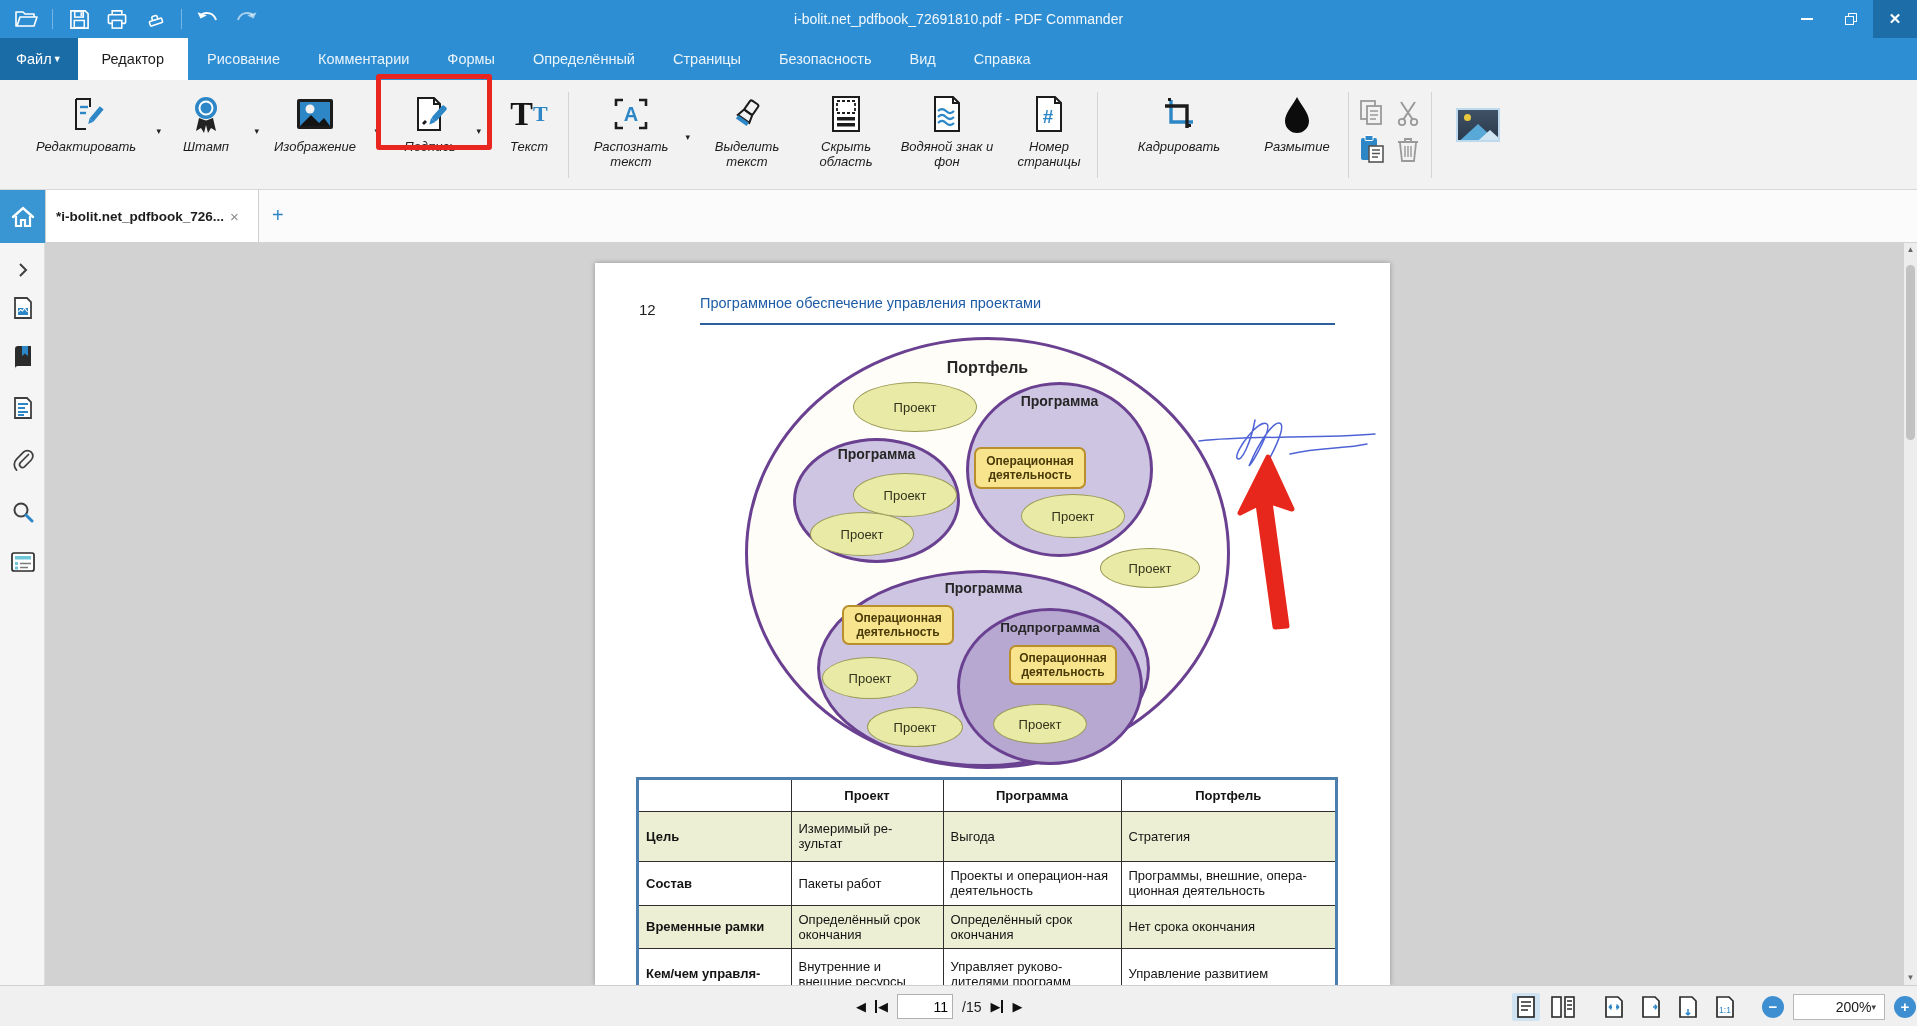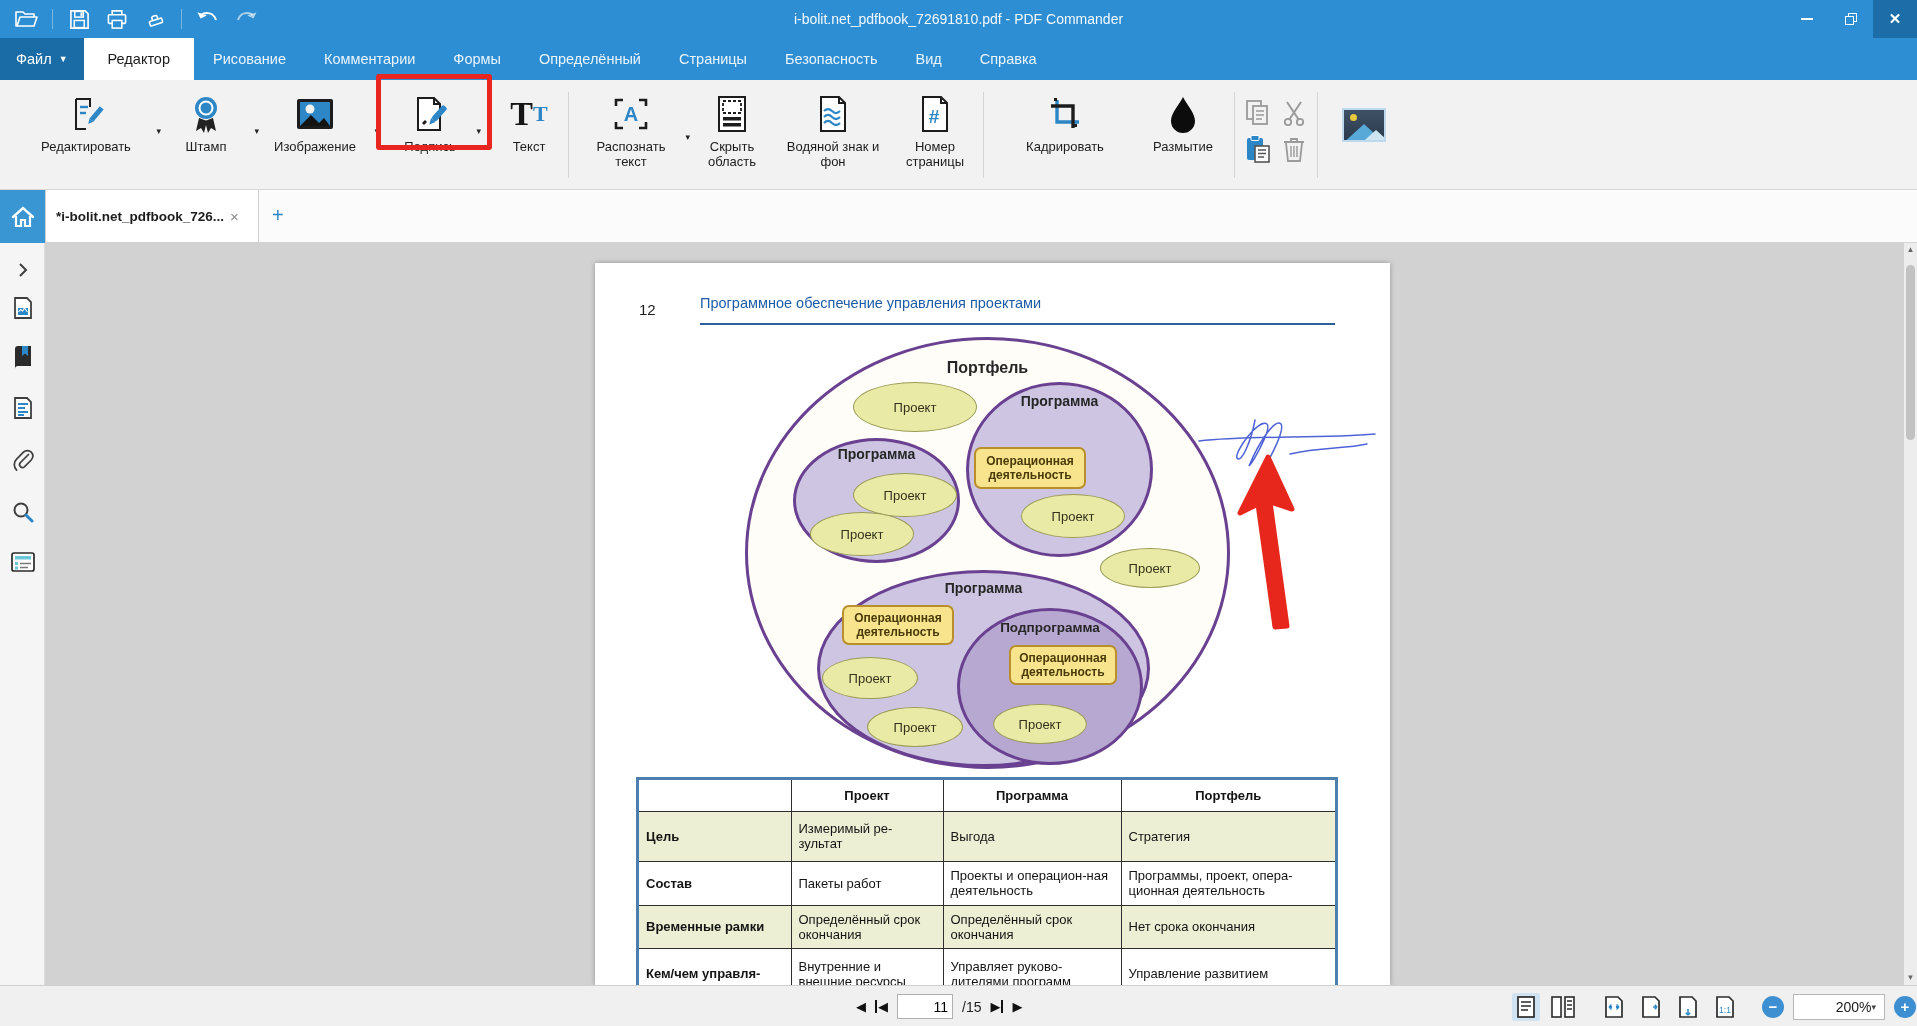--- a/index.html
+++ b/index.html
@@ -15,31 +15,31 @@
   .tb-controls { position:absolute; right:0; top:0; height:38px; display:flex; }
   .wc { width:44px; height:38px; display:flex; align-items:center; justify-content:center; color:#fff; cursor:pointer; }
   .wc-min .bar { width:12px; height:2px; background:#fff; }
   .wc-restore .boxes { position:relative; width:12px; height:12px; }
   .wc-restore .b1 { position:absolute; right:0; top:0; width:9px; height:9px; border:1.5px solid #fff; }
   .wc-restore .b2 { position:absolute; left:0; bottom:0; width:9px; height:9px; border:1.5px solid #fff; background:#2e8ed3; }
   .wc-close { background:#1d6ea8; font-size:15px; font-weight:bold; }
 
   
   .menubar { position:absolute; left:0; top:38px; width:100%; height:42px; background:#2e8ed3; display:flex; align-items:stretch; }
-  .mb-file { background:#1a6ca7; color:#fff; font-size:14.5px; display:flex; align-items:center; gap:7px; padding:0 16px; cursor:pointer; }
+  .mb-file { background:#1a6ca7; color:#fff; font-size:14.5px; display:flex; align-items:center; gap:1px; padding:0 16px; cursor:pointer; }
   .mb-file .caret { font-size:9px; }
   .mb-item { color:#eaf4fb; font-size:14.5px; display:flex; align-items:center; padding:0 19px; cursor:pointer; }
   .mb-item.active { background:#fff; color:#1c1c1c; padding:0 24px; }
 
   
   .toolbar { position:absolute; left:0; top:80px; width:100%; height:110px; background:#f2f2f2; border-bottom:1px solid #d8d8d8; display:flex; align-items:flex-start; }
   .tsep { width:1px; height:86px; background:#d4d4d4; margin:12px 6px 0 6px; }
   .tbtn { position:relative; display:flex; flex-direction:column; align-items:center; padding-top:12px; cursor:pointer; }
   .tbtn .ic { height:44px; display:flex; align-items:center; justify-content:center; }
-  .tbtn .lbl { margin-top:3px; font-size:13px; line-height:15px; color:#1c1c1c; text-align:center; }
+  .tbtn .lbl { margin-top:3px; font-size:13px; line-height:15px; color:#1c1c1c; text-align:center;font-style:italic; }
   .tbtn .dd { position:absolute; right:-11px; top:46px; font-size:9px; color:#222; }
   .sign-wrap { position:relative; }
   .sign-outline { position:absolute; left:-14px; right:-22px; top:-6px; bottom:4px; border:5px solid #e8251f; border-radius:3px; pointer-events:none; }
   .ticon-T { font-size:34px; font-weight:bold; color:#161616; font-family:"Liberation Serif", serif; line-height:34px; }
   .ticon-T .small { font-size:22px; color:#2d87c6; }
   .clipgrid { display:grid; grid-template-columns:34px 34px; grid-template-rows:34px 34px; gap:2px; margin-top:16px; }
   .clipgrid .cg { display:flex; align-items:center; justify-content:center; cursor:pointer; }
   .imgthumb { margin:28px 0 0 18px; width:44px; height:34px; border:2px solid #bcd9ee; background:linear-gradient(#3f5166,#2b3a4c); position:relative; cursor:pointer; overflow:hidden; }
   .imgthumb .sun { position:absolute; left:6px; top:4px; width:7px; height:7px; border-radius:50%; background:#e8c83c; }
   .imgthumb .mtn { position:absolute; left:-4px; bottom:-6px; width:0; height:0; border-left:24px solid transparent; border-right:24px solid transparent; border-bottom:22px solid #58a8d8; }
@@ -263,20 +263,32 @@
       <div class="ic">
         <svg width="38" height="36" viewBox="0 0 38 36">
             <path d="M4 10 V4 h7 M27 4 h7 v6 M34 26 v6 h-7 M11 32 H4 v-6" fill="none" stroke="#1c1c1c" stroke-width="2.6"></path>
             <text x="19" y="25" text-anchor="middle" font-size="20" font-weight="bold" fill="#2d87c6" font-family="Liberation Sans, sans-serif">A</text>
           </svg>
       </div>
       <div class="lbl">Распознать текст</div>
       <div class="dd" style="top:52px">▾</div>
     </div>
 
+    <div class="tbtn" style="width:92px; margin-left:22px">
+      <div class="ic">
+        <svg width="36" height="36" viewBox="0 0 36 36">
+            <g transform="rotate(35 18 18)">
+              <rect x="13" y="4" width="10" height="12" rx="2" fill="none" stroke="#1c1c1c" stroke-width="2"></rect>
+              <path d="M13 16 l-2 8 h14 l-2 -8 Z" fill="none" stroke="#1c1c1c" stroke-width="2"></path>
+              <rect x="11.5" y="24" width="13" height="4" fill="#2d87c6"></rect>
+            </g>
+          </svg>
+      </div>
+      <div class="lbl">Выделить текст</div>
+    </div>
 
     <div class="tbtn" style="width:78px; margin-left:14px">
       <div class="ic">
         <svg width="32" height="38" viewBox="0 0 32 38">
             <rect x="3" y="2" width="26" height="34" fill="#fff" stroke="#1c1c1c" stroke-width="2"></rect>
             <rect x="7" y="6" width="18" height="12" fill="none" stroke="#1c1c1c" stroke-width="1.8" stroke-dasharray="3 2"></rect>
             <rect x="7" y="22" width="18" height="3.5" fill="#1c1c1c"></rect>
             <rect x="7" y="28" width="18" height="3.5" fill="#1c1c1c"></rect>
           </svg>
       </div>
@@ -502,21 +514,21 @@
             <tr class="shaded" style="height:50px">
               <td class="rowlabel">Цель</td>
               <td>Измеримый ре-зультат</td>
               <td>Выгода</td>
               <td>Стратегия</td>
             </tr>
             <tr style="height:44px">
               <td class="rowlabel">Состав</td>
               <td>Пакеты работ</td>
               <td>Проекты и операцион-ная деятельность</td>
-              <td>Программы, проект, опера-ционная деятельность</td>
+              <td>Программы, внешние, опера-ционная деятельность</td>
             </tr>
             <tr class="shaded" style="height:43px">
               <td class="rowlabel">Временные рамки</td>
               <td>Определённый срок окончания</td>
               <td>Определённый срок окончания</td>
               <td>Нет срока окончания</td>
             </tr>
             <tr style="height:52px">
               <td class="rowlabel">Кем/чем управля-</td>
               <td>Внутренние и внешние ресурсы</td>

